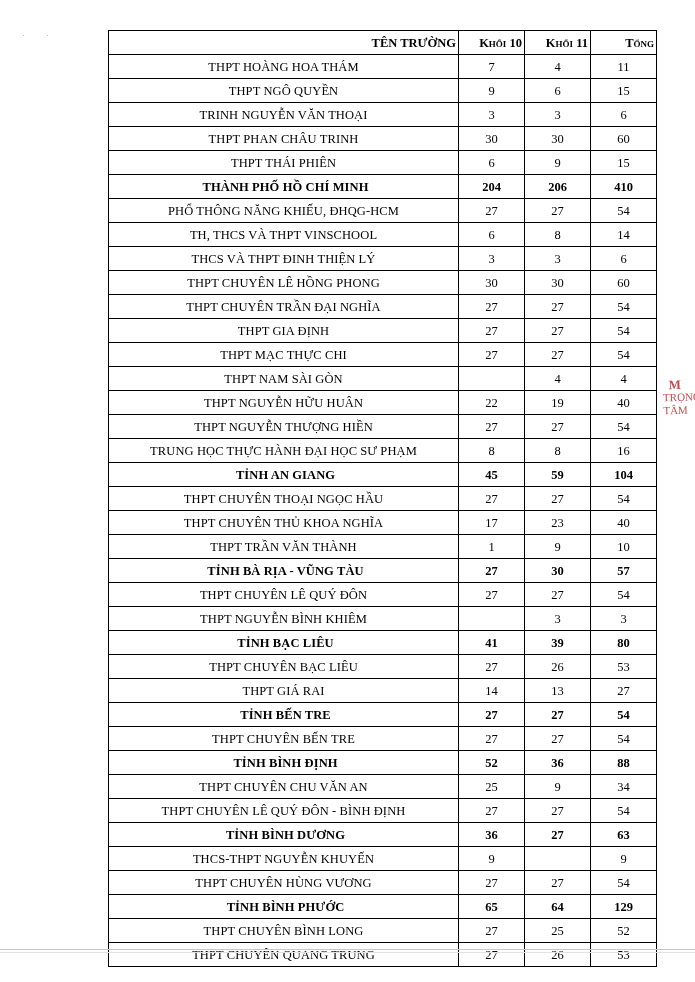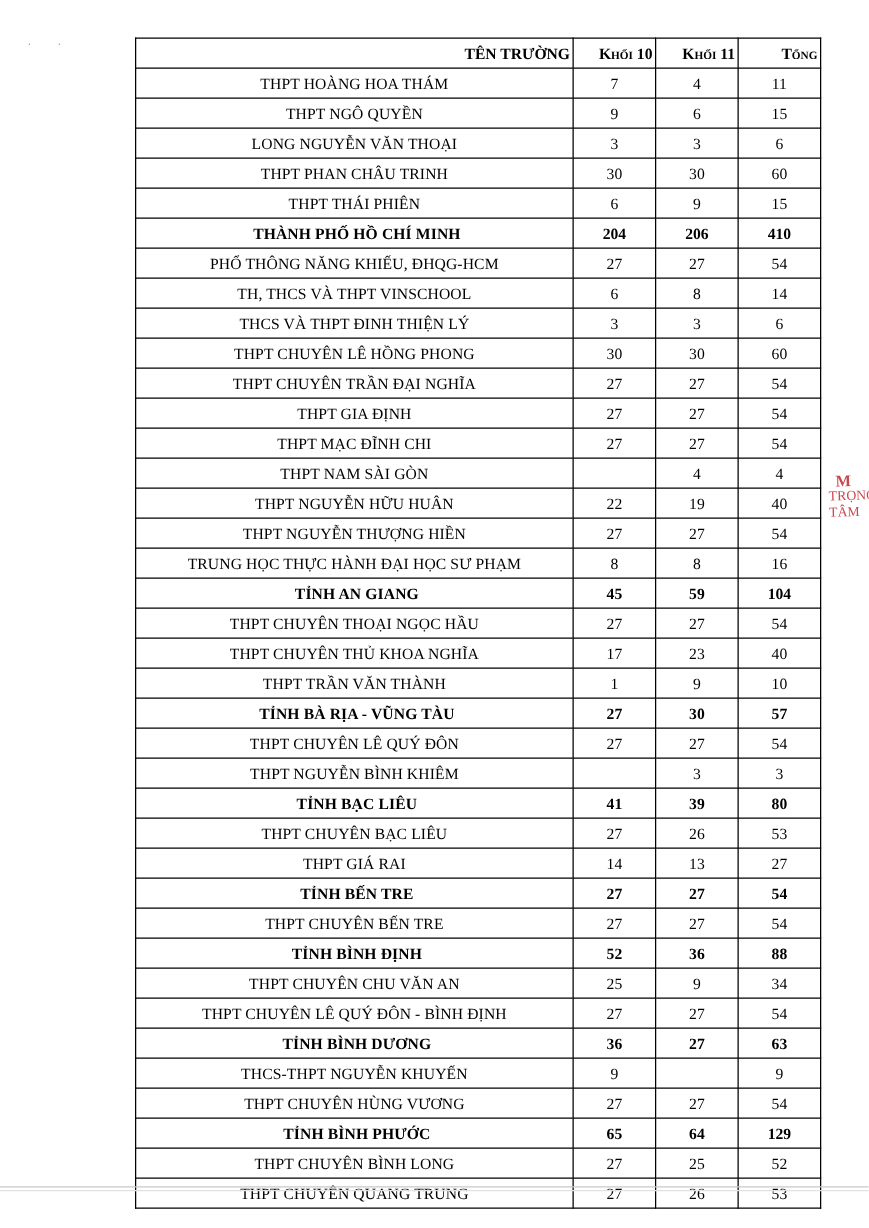--- a/index.html
+++ b/index.html
@@ -155,21 +155,21 @@
           <td class="num">4</td>
           <td class="num">11</td>
         </tr>
         <tr>
           <td class="name">THPT NGÔ QUYỀN</td>
           <td class="num">9</td>
           <td class="num">6</td>
           <td class="num">15</td>
         </tr>
         <tr>
-          <td class="name">LONG NGUYỄN VĂN THOẠI</td>
+          <td class="name">TRINH NGUYỄN VĂN THOẠI</td>
           <td class="num">3</td>
           <td class="num">3</td>
           <td class="num">6</td>
         </tr>
         <tr>
           <td class="name">THPT PHAN CHÂU TRINH</td>
           <td class="num">30</td>
           <td class="num">30</td>
           <td class="num">60</td>
         </tr>
@@ -215,21 +215,21 @@
           <td class="num">27</td>
           <td class="num">54</td>
         </tr>
         <tr>
           <td class="name">THPT GIA ĐỊNH</td>
           <td class="num">27</td>
           <td class="num">27</td>
           <td class="num">54</td>
         </tr>
         <tr>
-          <td class="name">THPT MẠC ĐĨNH CHI</td>
+          <td class="name">THPT MẠC THỰC CHI</td>
           <td class="num">27</td>
           <td class="num">27</td>
           <td class="num">54</td>
         </tr>
         <tr>
           <td class="name">THPT NAM SÀI GÒN</td>
           <td class="num"></td>
           <td class="num">4</td>
           <td class="num">4</td>
         </tr>

